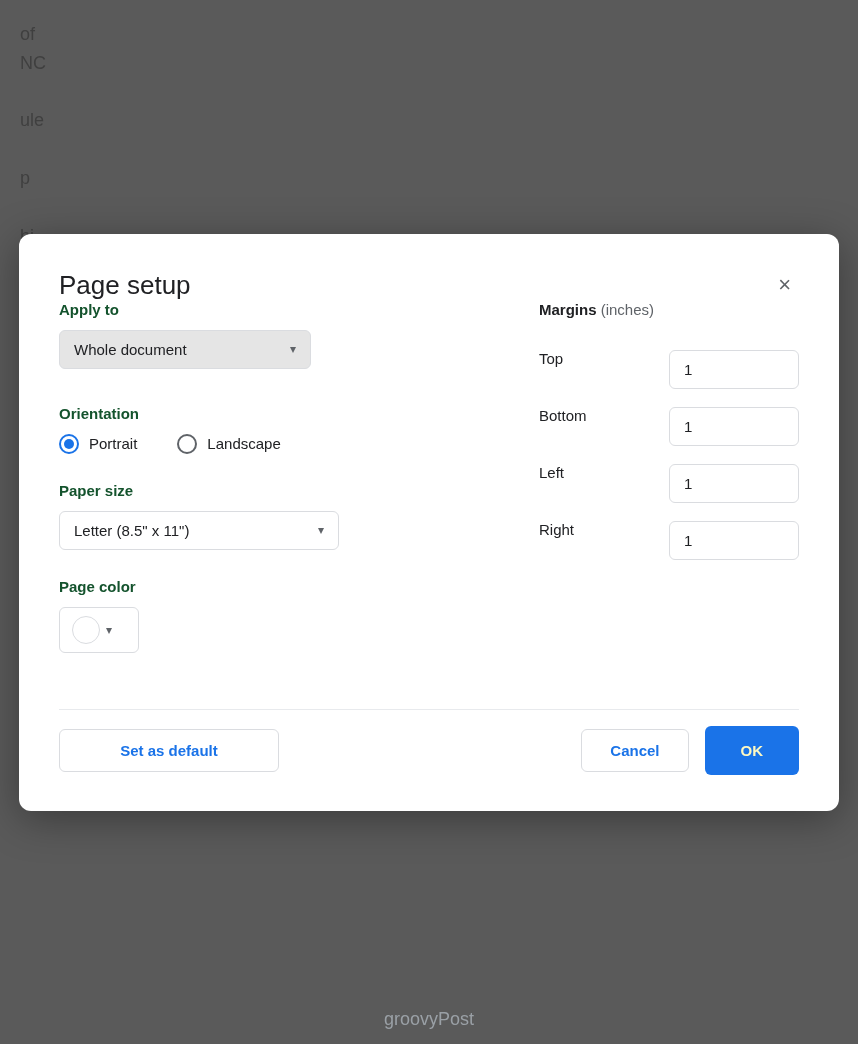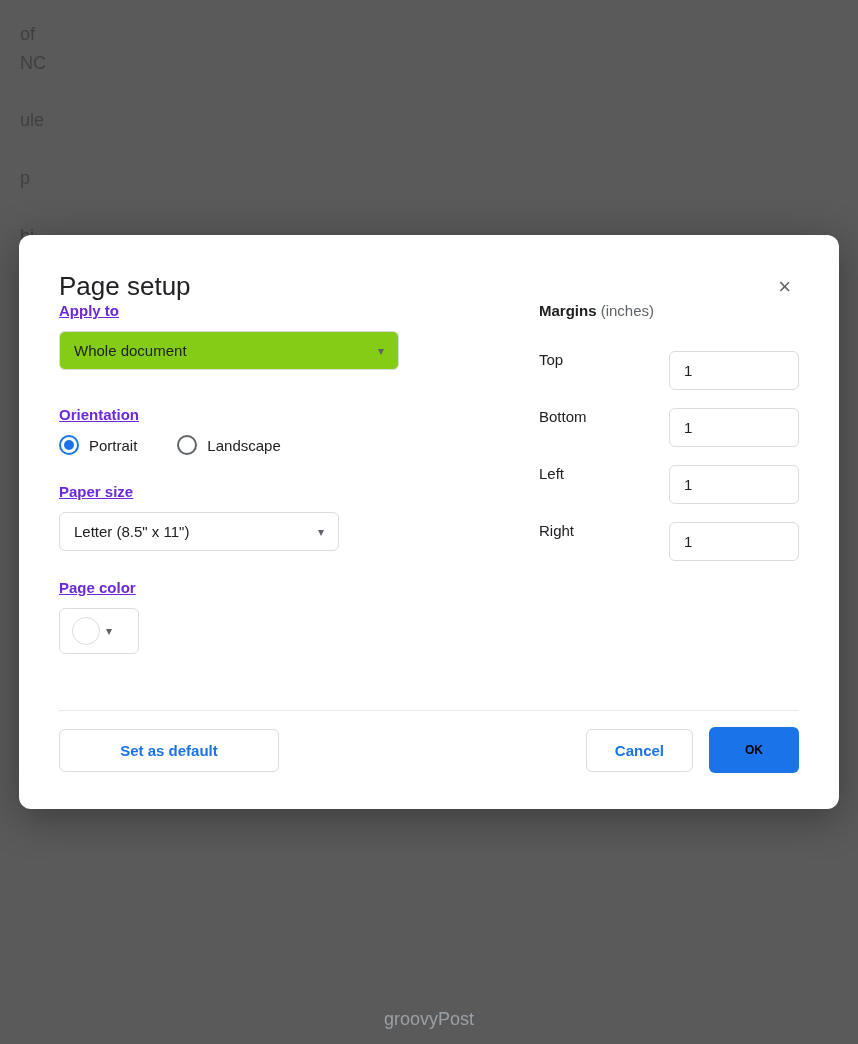--- a/index.html
+++ b/index.html
@@ -76,35 +76,34 @@
       flex: 1;
     }
 
     .right-col {
       flex: 0 0 260px;
     }
 
     .section-label {
       font-size: 15px;
       font-weight: 600;
-      color: #6d28d9;
+      color: #14532d;
       margin-bottom: 12px;
-      text-decoration: underline;
     }
 
     .apply-to-select {
       display: flex;
       align-items: center;
       justify-content: space-between;
       border: 1px solid #dadce0;
       border-radius: 6px;
       padding: 10px 14px;
-      width: 340px;
-      cursor: pointer;
-      background: #84cc16;
+      width: 252px;
+      cursor: pointer;
+      background: #e5e5e5;
       font-size: 15px;
       color: #202124;
       margin-bottom: 36px;
     }
 
     .dropdown-arrow {
       color: #5f6368;
       font-size: 12px;
     }
 
@@ -256,22 +255,22 @@
       font-size: 15px;
       font-weight: 600;
       padding: 12px 28px;
       cursor: pointer;
     }
 
     .btn-ok {
       border: none;
       border-radius: 6px;
       background: #1a73e8;
-      color: #000000;
-      font-size: 12px;
+      color: #fef9c3;
+      font-size: 15px;
       font-weight: 600;
       padding: 16px 36px;
       cursor: pointer;
     }
 
     .watermark {
       position: absolute;
       bottom: 14px;
       left: 50%;
       transform: translateX(-50%);

